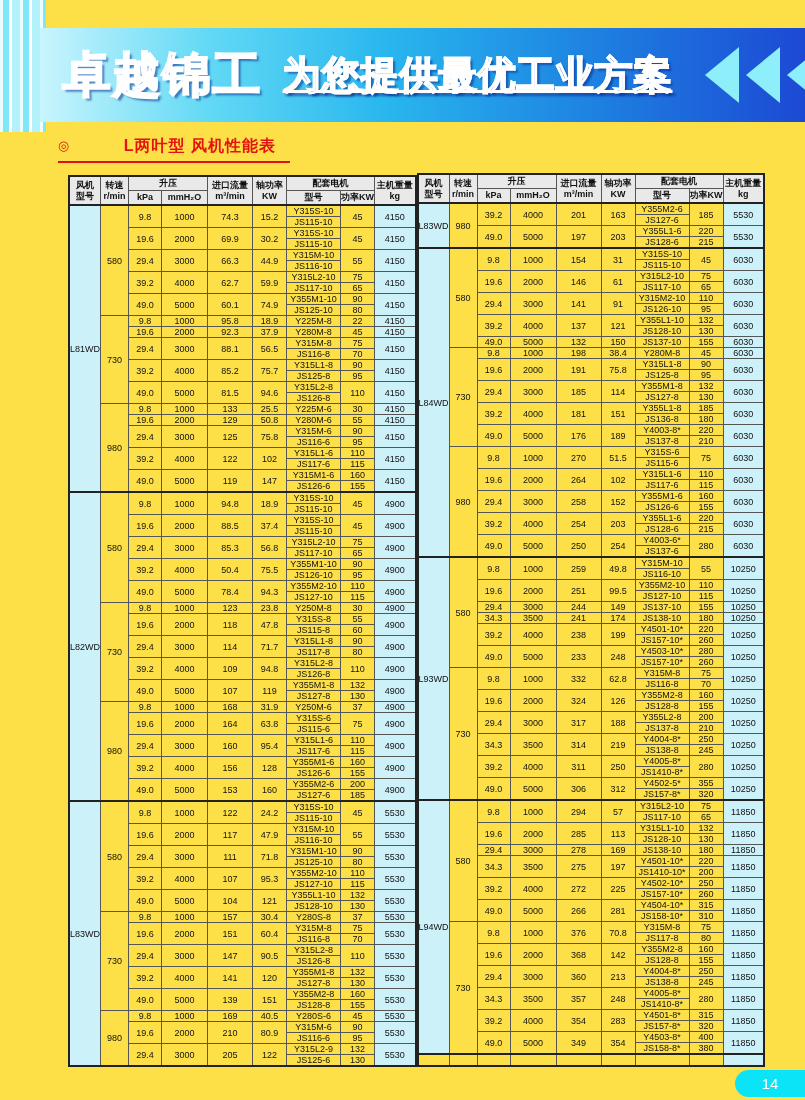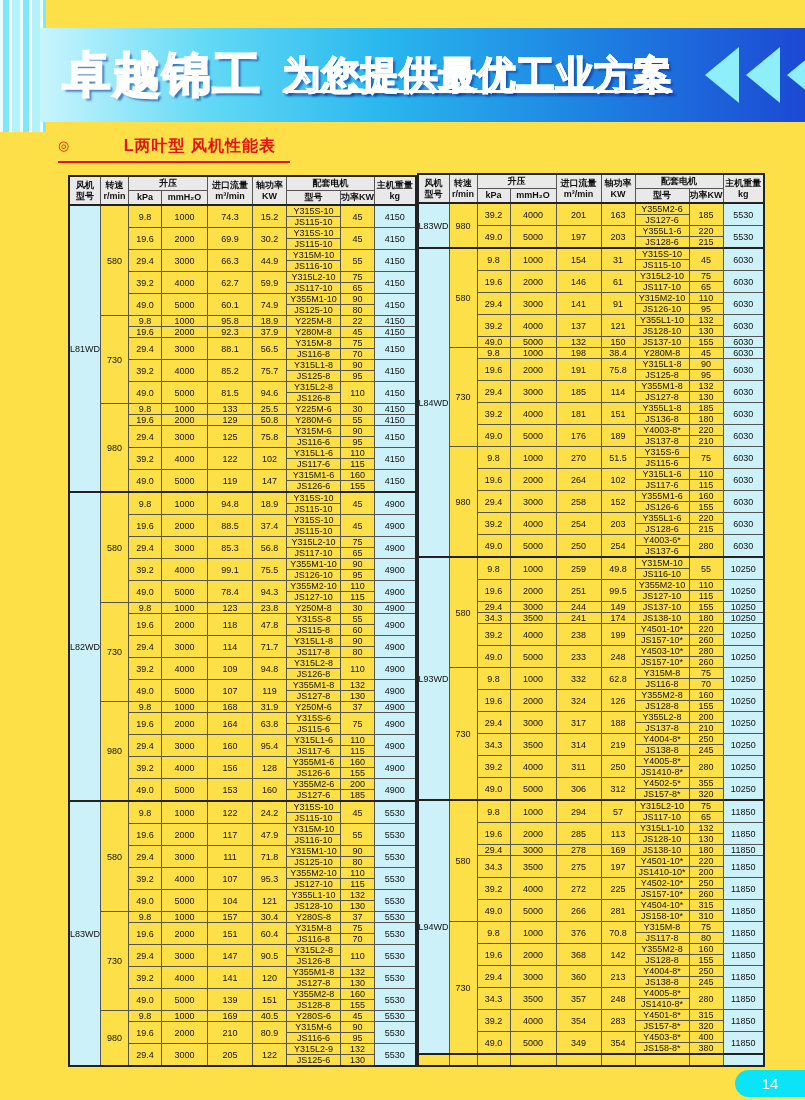--- a/index.html
+++ b/index.html
@@ -309,21 +309,21 @@
             <td>75</td>
             <td rowspan="2" class="wt">4900</td>
           </tr>
           <tr>
             <td>JS117-10</td>
             <td>65</td>
           </tr>
           <tr>
             <td rowspan="2">39.2</td>
             <td rowspan="2">4000</td>
-            <td rowspan="2">99.1</td>
+            <td rowspan="2">50.4</td>
             <td rowspan="2">75.5</td>
             <td>Y355M1-10</td>
             <td>90</td>
             <td rowspan="2" class="wt">4900</td>
           </tr>
           <tr>
             <td>JS126-10</td>
             <td>95</td>
           </tr>
           <tr>

